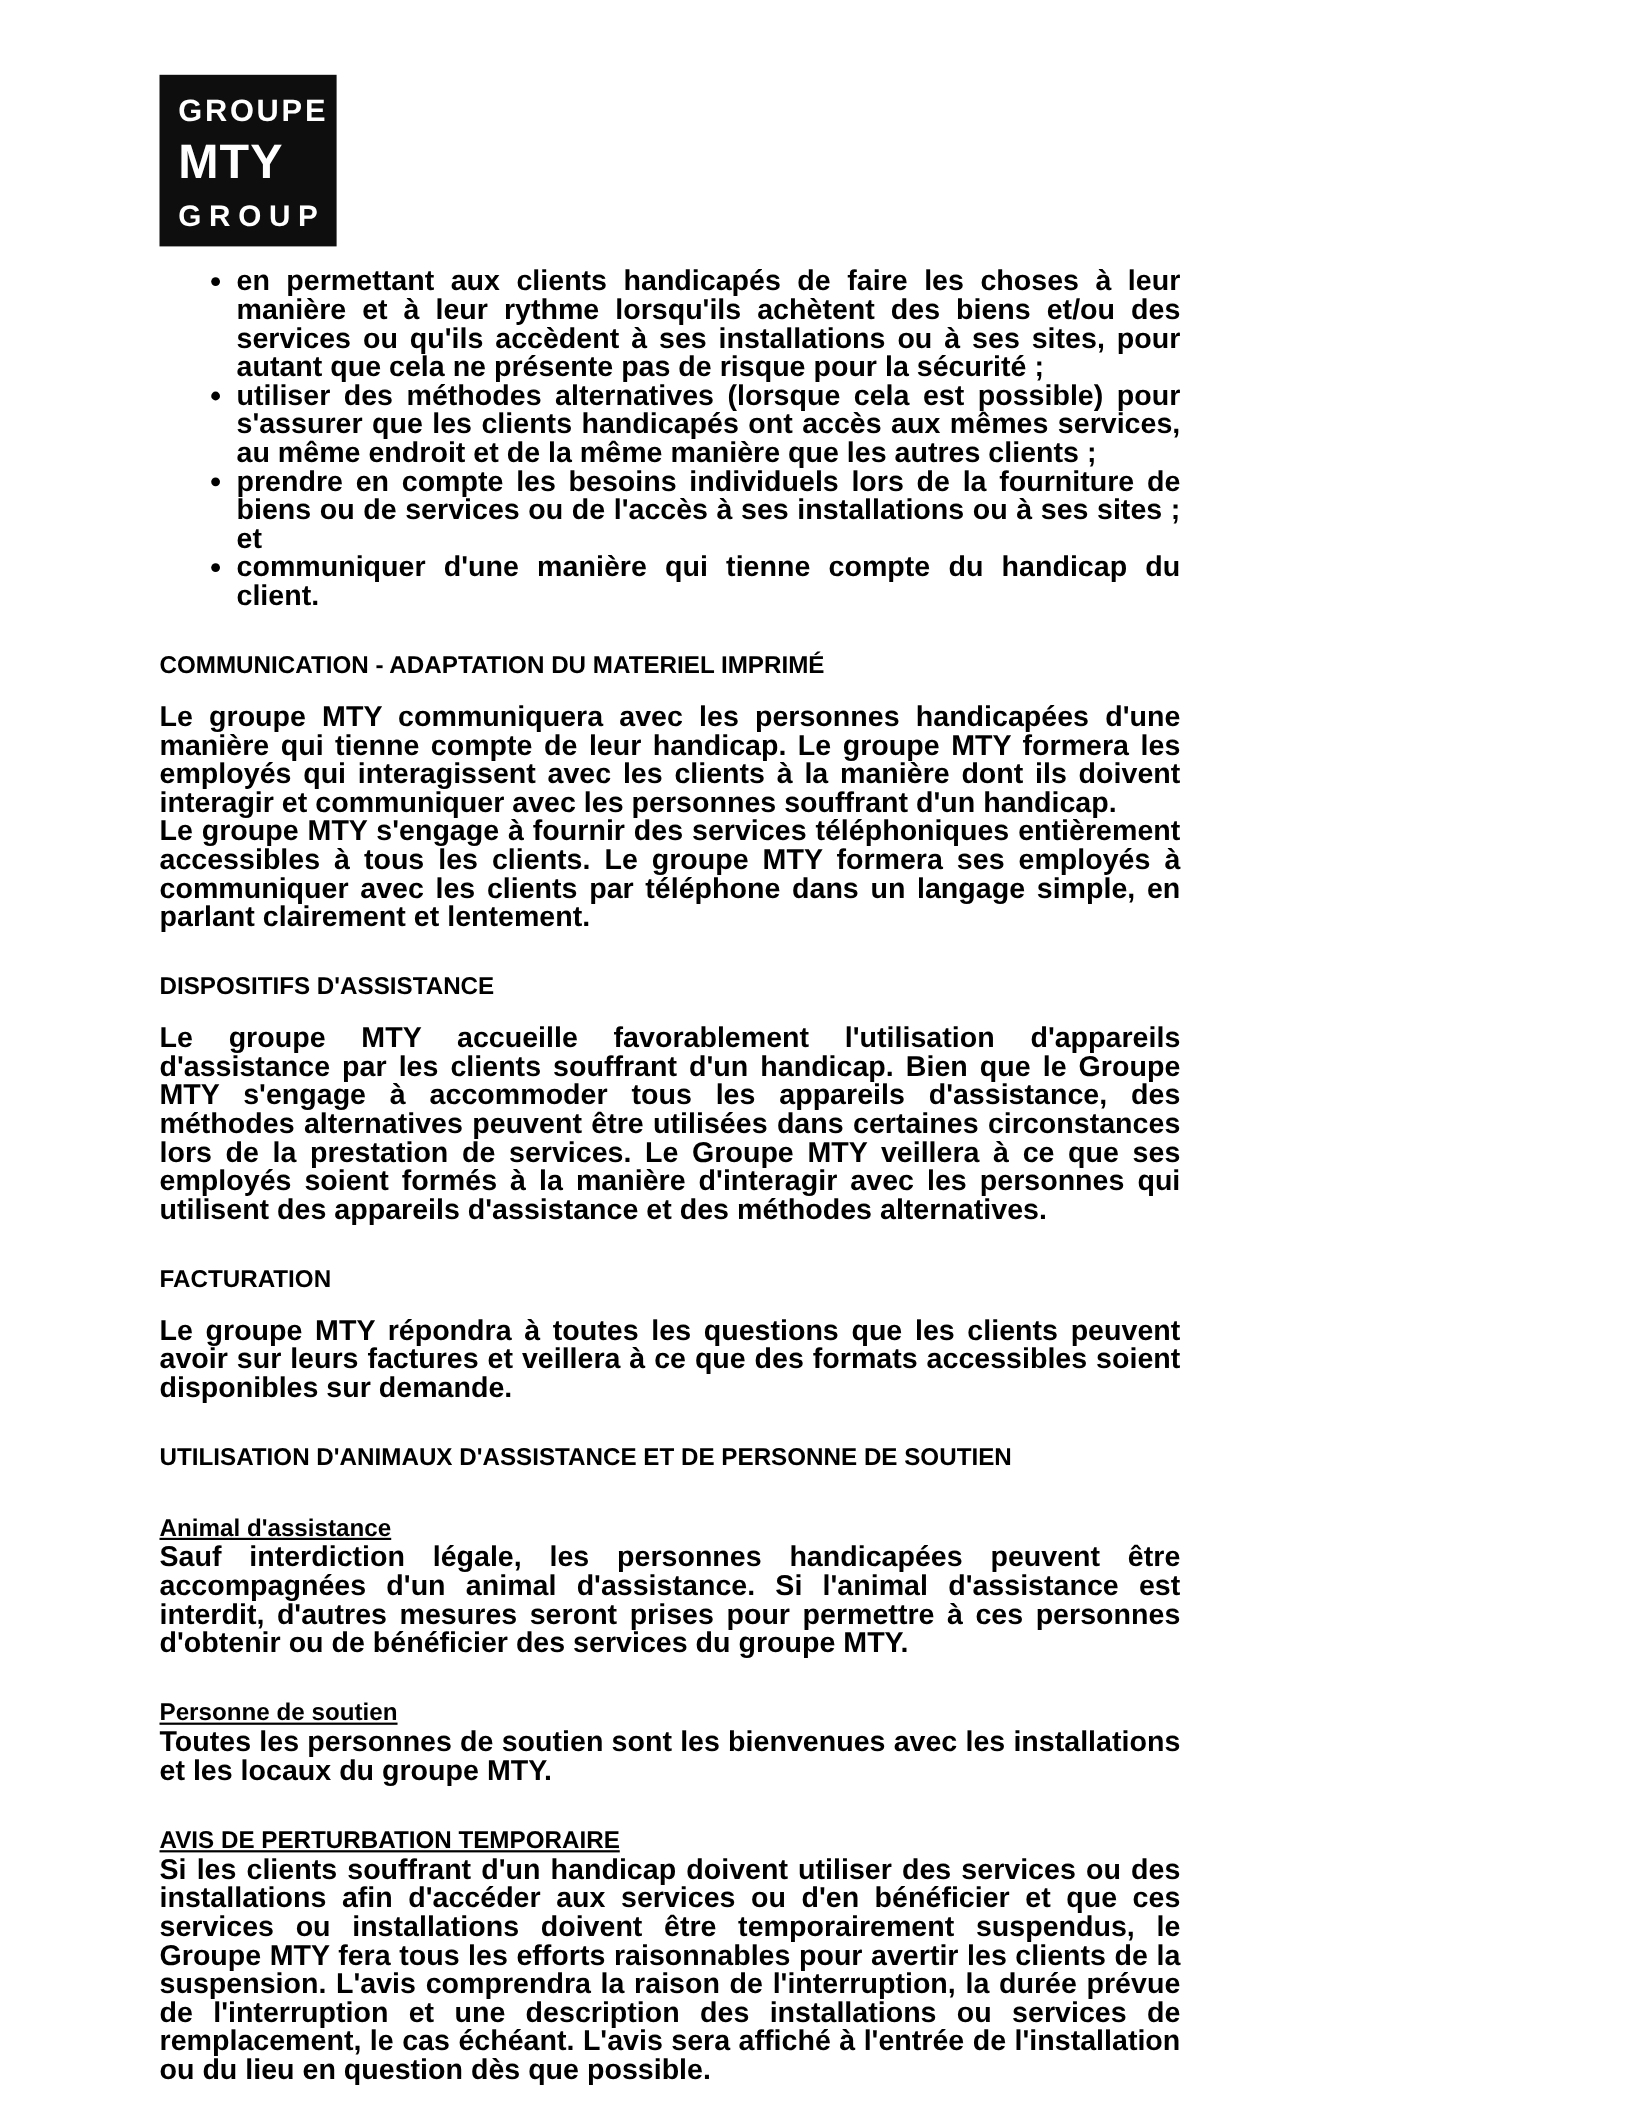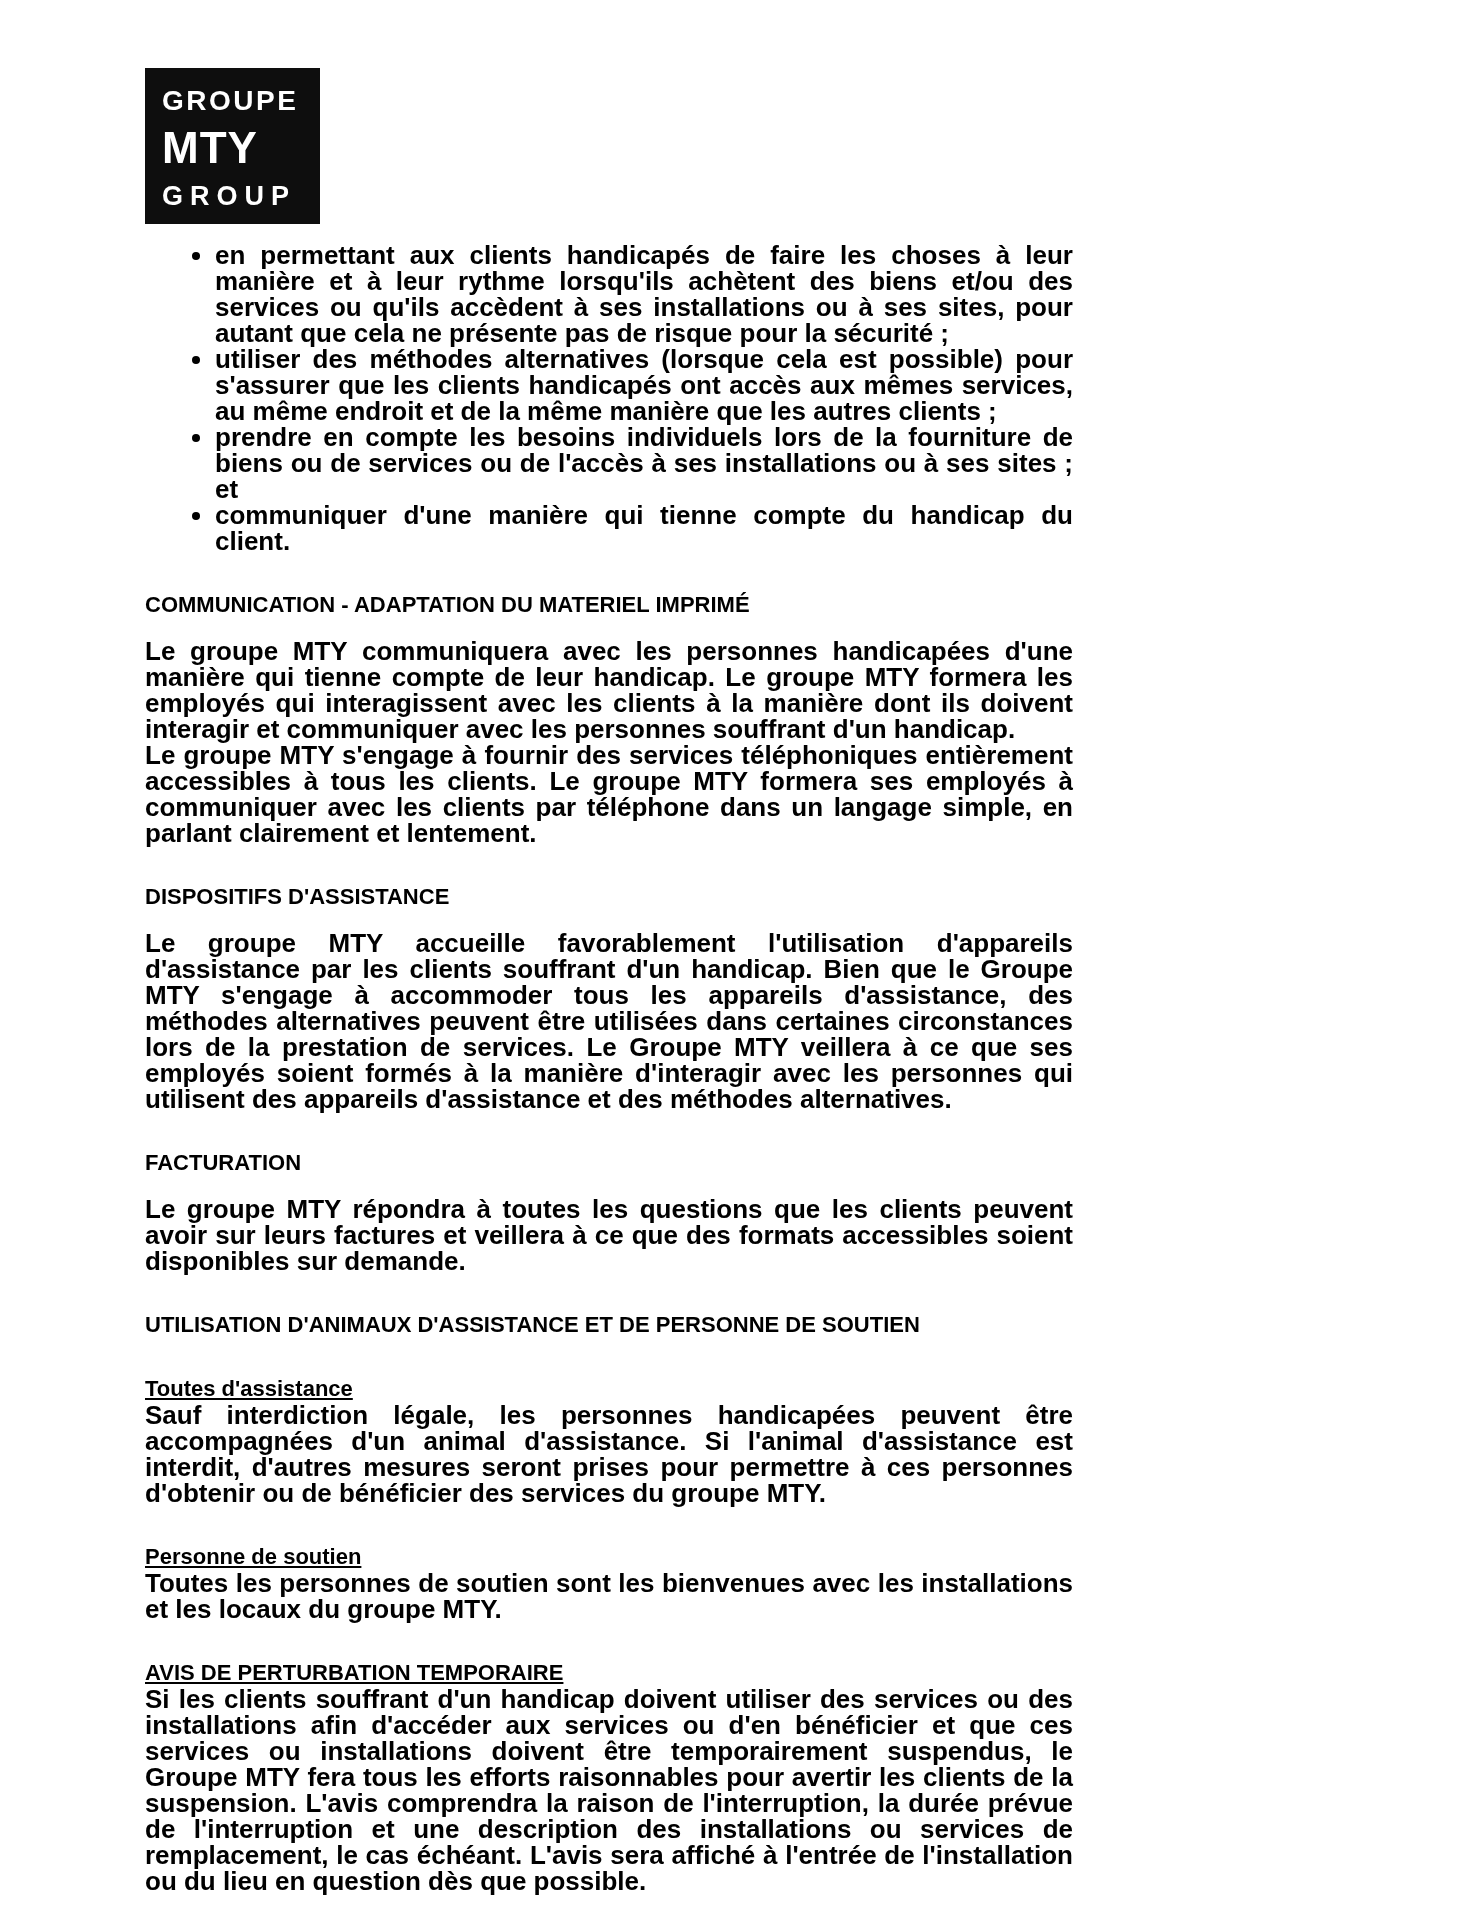--- a/index.html
+++ b/index.html
@@ -12,21 +12,21 @@
     -webkit-font-smoothing: antialiased;
   }
   .page {
     padding: 68px 0 60px 145px;
   }
   .content {
     width: 928px;
   }
   
   .logo {
-    width: 175px;
+    width: 161px;
     height: 156px;
     background: #0e0e0e;
     color: #ffffff;
     padding: 17px 0 0 17px;
     margin-bottom: 18px;
     overflow: hidden;
   }
   .logo-l1 {
     font-size: 28px;
     font-weight: 700;
@@ -99,21 +99,21 @@
     <p class="para">Le groupe MTY s'engage à fournir des services téléphoniques entièrement accessibles à tous les clients. Le groupe MTY formera ses employés à communiquer avec les clients par téléphone dans un langage simple, en parlant clairement et lentement.</p>
 
     <h2 class="heading">DISPOSITIFS D'ASSISTANCE</h2>
     <p class="para">Le groupe MTY accueille favorablement l'utilisation d'appareils d'assistance par les clients souffrant d'un handicap. Bien que le Groupe MTY s'engage à accommoder tous les appareils d'assistance, des méthodes alternatives peuvent être utilisées dans certaines circonstances lors de la prestation de services. Le Groupe MTY veillera à ce que ses employés soient formés à la manière d'interagir avec les personnes qui utilisent des appareils d'assistance et des méthodes alternatives.</p>
 
     <h2 class="heading">FACTURATION</h2>
     <p class="para">Le groupe MTY répondra à toutes les questions que les clients peuvent avoir sur leurs factures et veillera à ce que des formats accessibles soient disponibles sur demande.</p>
 
     <h2 class="heading">UTILISATION D'ANIMAUX D'ASSISTANCE ET DE PERSONNE DE SOUTIEN</h2>
 
-    <h2 class="heading underlined">Toutes d'assistance</h2>
+    <h2 class="heading underlined">Animal d'assistance</h2>
     <p class="para">Sauf interdiction légale, les personnes handicapées peuvent être accompagnées d'un animal d'assistance. Si l'animal d'assistance est interdit, d'autres mesures seront prises pour permettre à ces personnes d'obtenir ou de bénéficier des services du groupe MTY.</p>
 
     <h2 class="heading underlined">Personne de soutien</h2>
     <p class="para">Toutes les personnes de soutien sont les bienvenues avec les installations et les locaux du groupe MTY.</p>
 
     <h2 class="heading underlined">AVIS DE PERTURBATION TEMPORAIRE</h2>
     <p class="para">Si les clients souffrant d'un handicap doivent utiliser des services ou des installations afin d'accéder aux services ou d'en bénéficier et que ces services ou installations doivent être temporairement suspendus, le Groupe MTY fera tous les efforts raisonnables pour avertir les clients de la suspension. L'avis comprendra la raison de l'interruption, la durée prévue de l'interruption et une description des installations ou services de remplacement, le cas échéant. L'avis sera affiché à l'entrée de l'installation ou du lieu en question dès que possible.</p>
 
   </div>
 </div>

